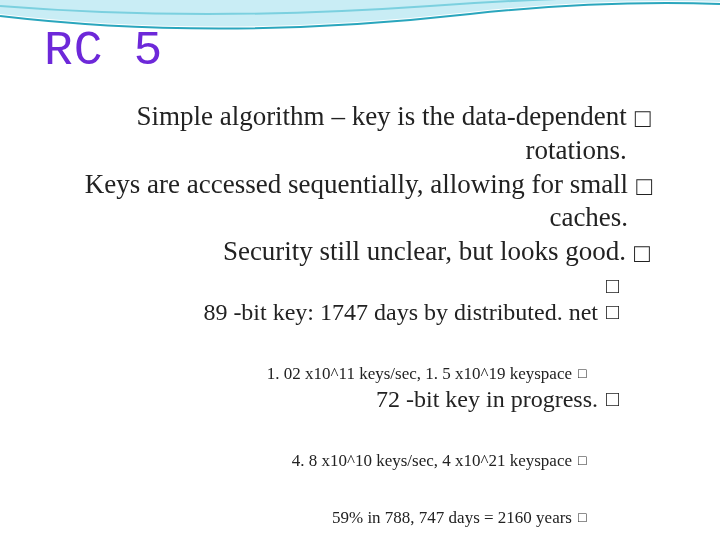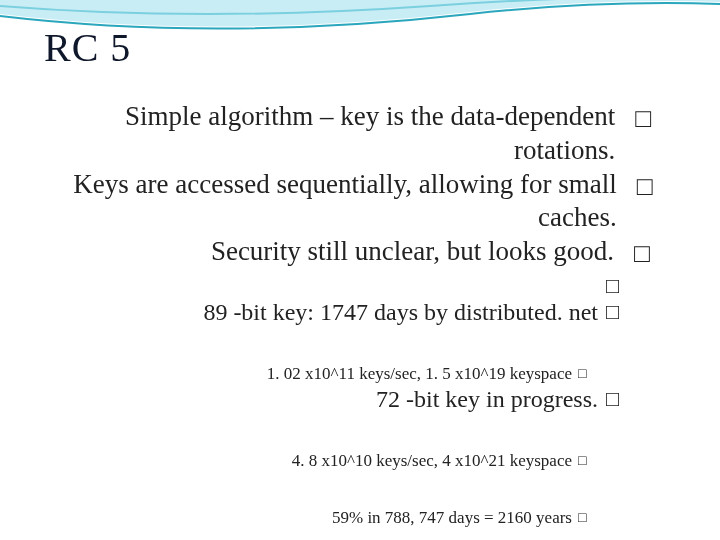--- a/index.html
+++ b/index.html
@@ -17,23 +17,23 @@
     position: absolute;
     top: 0; left: 0;
     width: 720px;
     height: 60px;
     pointer-events: none;
   }
   .title {
     position: absolute;
     left: 44px;
     top: 24px;
-    font-family: Liberation Serif, serif;
-    font-size: 40px;
-    color: #0f172a;
+    font-family: Liberation Mono, monospace;
+    font-size: 48px;
+    color: #6d28d9;
     letter-spacing: 1px;
   }
   .content {
     position: absolute;
     left: 44px;
     right: 56px;
     top: 100px;
   }
   .line {
     display: flex;
@@ -42,21 +42,21 @@
     line-height: 1.25;
   }
   .txt {
     text-align: right;
   }
   .bullet {
     font-family: Arial, sans-serif;
     line-height: 1;
     text-align: left;
   }
-  .l1 { font-size: 27px; gap: 12px; }
+  .l1 { font-size: 27px; }
   .l1 .bullet { width: 30px; margin-left: 8px; font-size: 26px; padding-top:5px;}
   .l2 { font-size: 24px; }
   .l2 .bullet { width: 58px; margin-left: 8px; font-size: 22px; padding-top:4px;}
   .l3 { font-size: 17px; margin-top: 36px; }
   .l3 .bullet { width: 86px; margin-left: 6px; font-size: 14px; padding-top:3px;}
   .gap-s { height: 2px; }
 </style>
 </head>
 <body>
 

